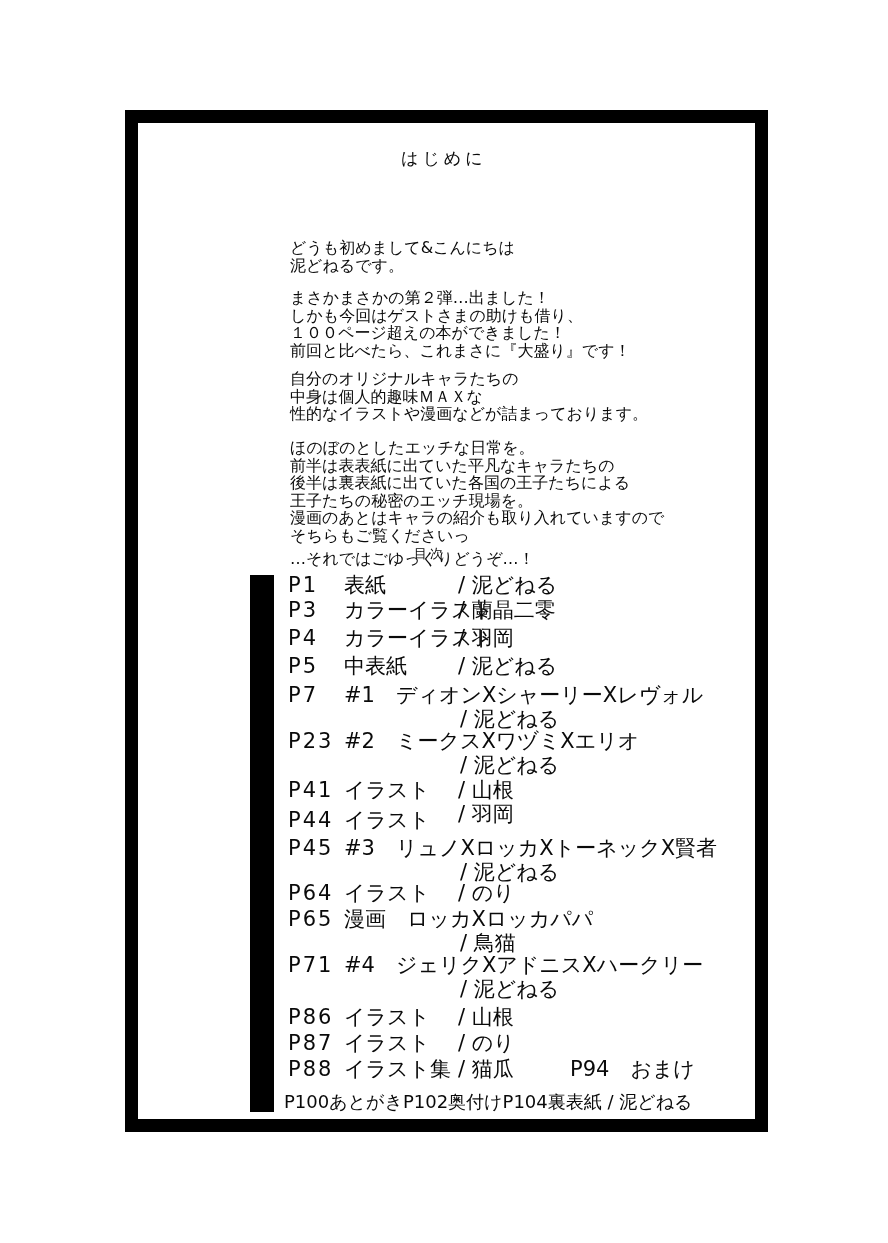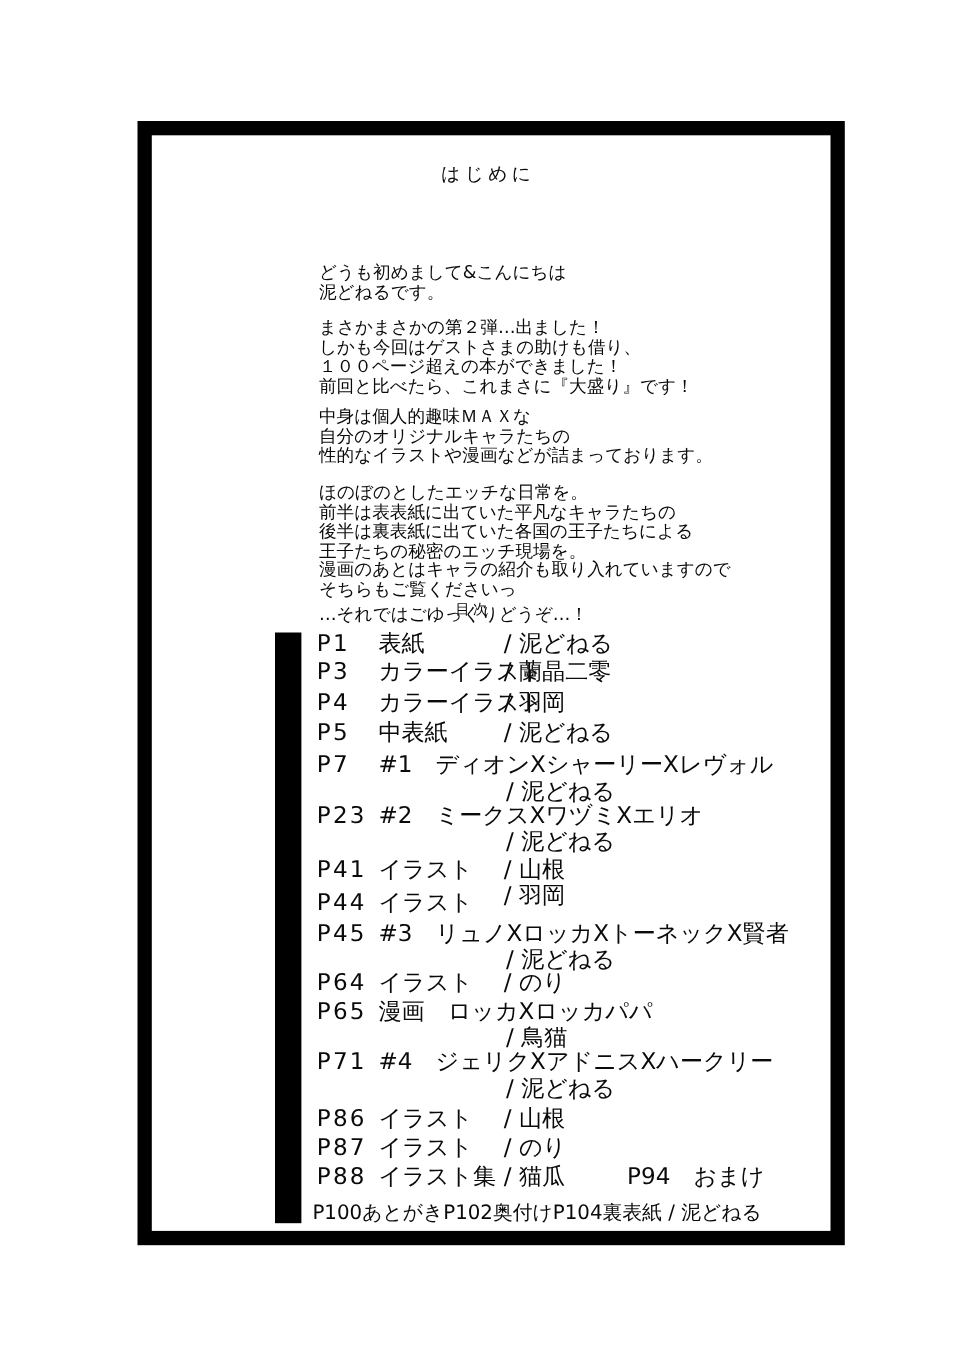--- a/index.html
+++ b/index.html
@@ -98,22 +98,22 @@
   </div>
 
   <div class="para" style="top:243px">
     <div>まさかまさかの第２弾…出ました！</div>
     <div>しかも今回はゲストさまの助けも借り、</div>
     <div>１００ページ超えの本ができました！</div>
     <div>前回と比べたら、これまさに『大盛り』です！</div>
   </div>
 
   <div class="para" style="top:324px">
+    <div>自分のオリジナルキャラたちの</div>
     <div>中身は個人的趣味ＭＡＸな</div>
-    <div>自分のオリジナルキャラたちの</div>
     <div>性的なイラストや漫画などが詰まっております。</div>
   </div>
 
   <div class="para" style="top:393px">
     <div>ほのぼのとしたエッチな日常を。</div>
     <div>前半は表表紙に出ていた平凡なキャラたちの</div>
     <div>後半は裏表紙に出ていた各国の王子たちによる</div>
     <div>王子たちの秘密のエッチ現場を。</div>
     <div>漫画のあとはキャラの紹介も取り入れていますので</div>
     <div>そちらもご覧くださいっ</div>

